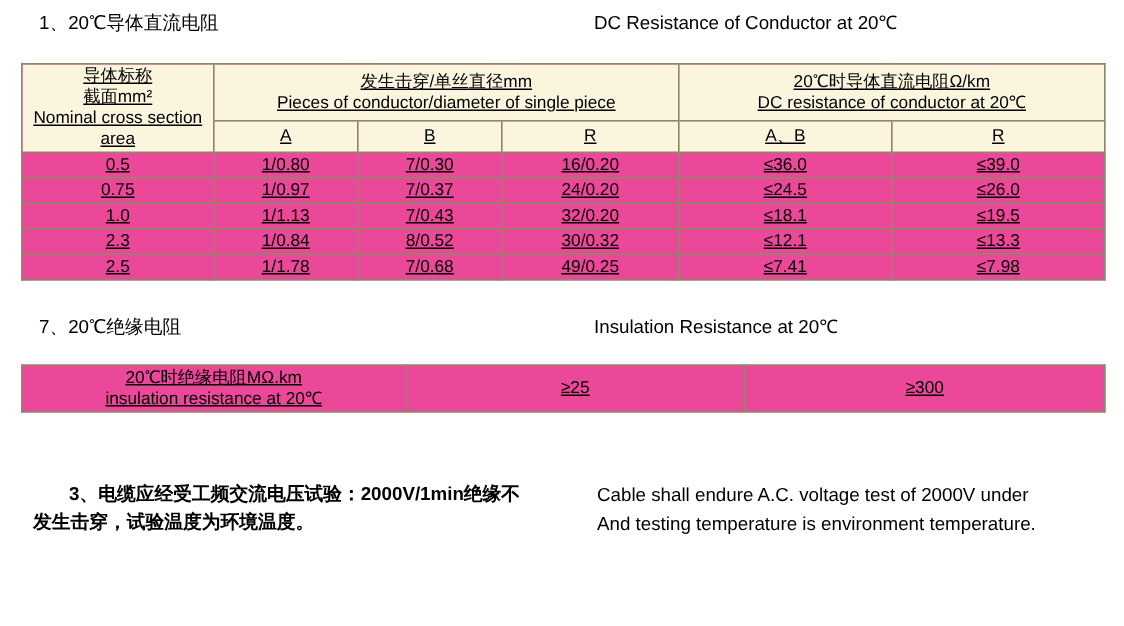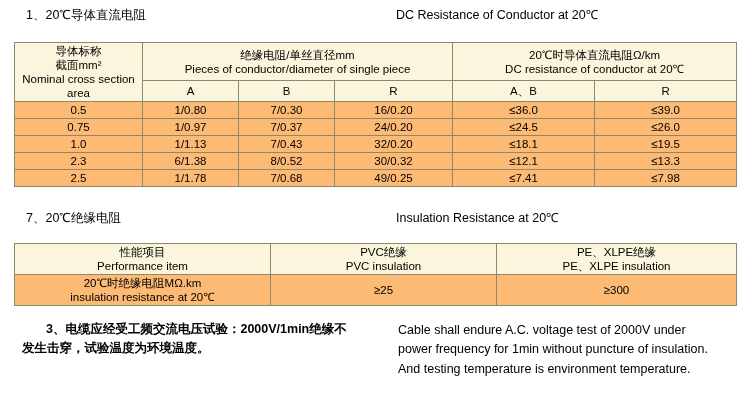--- a/index.html
+++ b/index.html
@@ -32,21 +32,22 @@
     white-space: nowrap;
   }
   .section-head .en {
     white-space: nowrap;
   }
 
   
   table {
     border-collapse: collapse;
     table-layout: fixed;
-    background: #fdba74;
+    background: #ec4899;
+    text-decoration: underline;
   }
   table td, table th {
     border: 1px solid #8a8a6a;
     text-align: center;
     vertical-align: middle;
     font-size: 11.5px;
     font-weight: normal;
     padding: 1px 2px;
     line-height: 1.22;
   }
@@ -119,21 +120,21 @@
       <col style="width:142px">
     </colgroup>
     <tbody>
       <tr>
         <td class="hdr" rowspan="2">
           <span class="cell-line">导体标称</span>
           <span class="cell-line">截面mm²</span>
           <span class="cell-line">Nominal cross section area</span>
         </td>
         <td class="hdr" colspan="3">
-          <span class="cell-line">绝缘电阻/单丝直径mm</span>
+          <span class="cell-line">发生击穿/单丝直径mm</span>
           <span class="cell-line">Pieces of conductor/diameter of single piece</span>
         </td>
         <td class="hdr" colspan="2">
           <span class="cell-line">20℃时导体直流电阻Ω/km</span>
           <span class="cell-line">DC resistance of conductor at 20℃</span>
         </td>
       </tr>
       <tr>
         <td class="hdr">A</td>
         <td class="hdr">B</td>
@@ -161,21 +162,21 @@
       <tr>
         <td>1.0</td>
         <td>1/1.13</td>
         <td>7/0.43</td>
         <td>32/0.20</td>
         <td>≤18.1</td>
         <td>≤19.5</td>
       </tr>
       <tr>
         <td>2.3</td>
-        <td>6/1.38</td>
+        <td>1/0.84</td>
         <td>8/0.52</td>
         <td>30/0.32</td>
         <td>≤12.1</td>
         <td>≤13.3</td>
       </tr>
       <tr>
         <td>2.5</td>
         <td>1/1.78</td>
         <td>7/0.68</td>
         <td>49/0.25</td>
@@ -191,49 +192,34 @@
   </div>
 
   <table id="table-insulation">
     <colgroup>
       <col style="width:256px">
       <col style="width:226px">
       <col style="width:240px">
     </colgroup>
     <tbody>
       <tr>
-        <td class="hdr">
-          <span class="cell-line">性能项目</span>
-          <span class="cell-line">Performance item</span>
-        </td>
-        <td class="hdr">
-          <span class="cell-line">PVC绝缘</span>
-          <span class="cell-line">PVC insulation</span>
-        </td>
-        <td class="hdr">
-          <span class="cell-line">PE、XLPE绝缘</span>
-          <span class="cell-line">PE、XLPE insulation</span>
-        </td>
-      </tr>
-      <tr>
         <td>
           <span class="cell-line">20℃时绝缘电阻MΩ.km</span>
           <span class="cell-line">insulation resistance at 20℃</span>
         </td>
         <td>≥25</td>
         <td>≥300</td>
       </tr>
     </tbody>
   </table>
 
   <div class="note">
     <div class="note-cn">
       <span class="nowrap">3、电缆应经受工频交流电压试验：2000V/1min绝缘不</span>
       <span class="nowrap">发生击穿，试验温度为环境温度。</span>
     </div>
     <div class="note-en">
       <div>Cable shall endure A.C. voltage test of 2000V under</div>
-      <div>power frequency for 1min without puncture of insulation.</div>
       <div>And testing temperature is environment temperature.</div>
     </div>
   </div>
 
 </div>
 
 </body></html>

